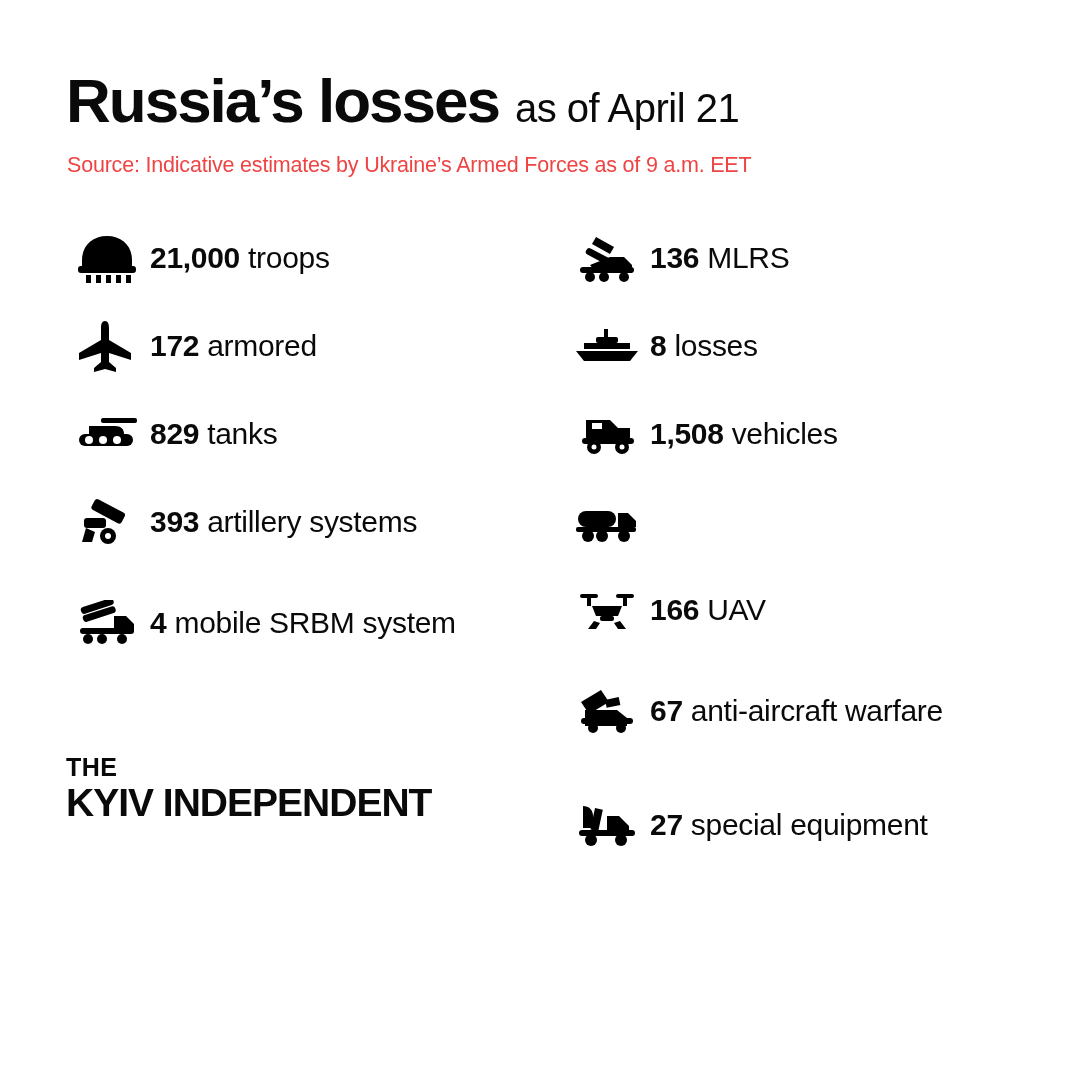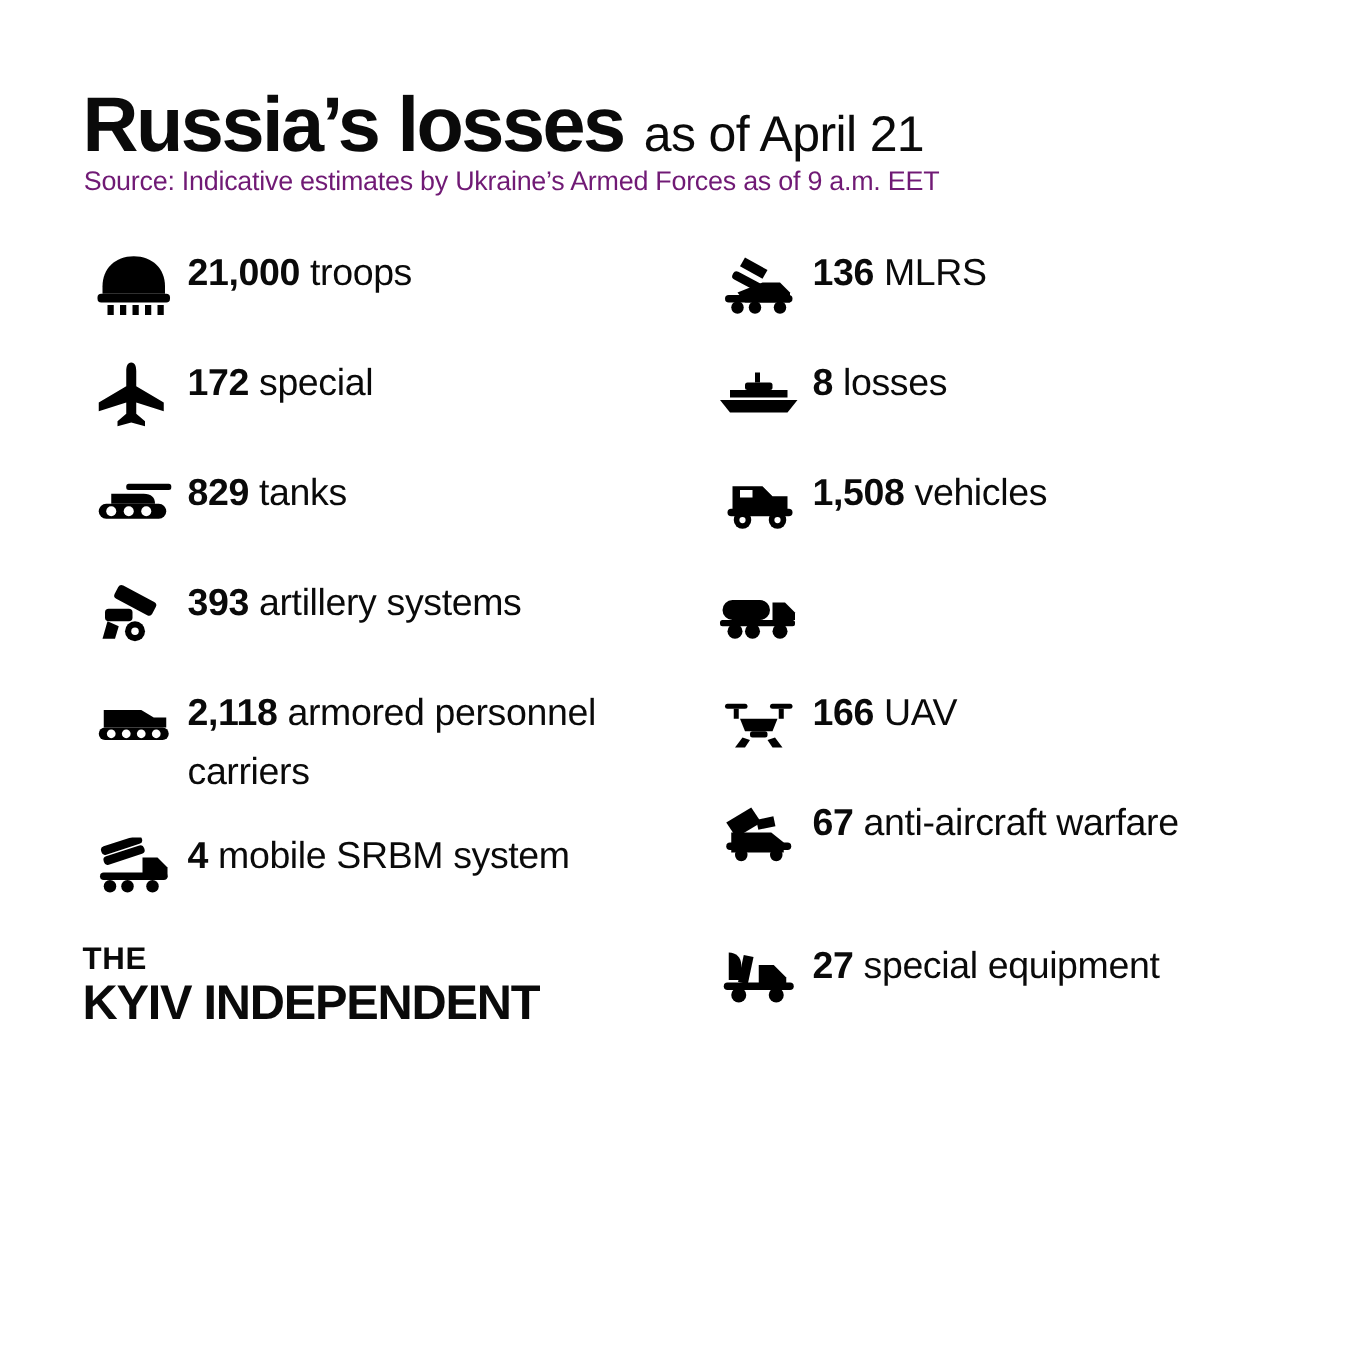--- a/index.html
+++ b/index.html
@@ -29,36 +29,37 @@
     letter-spacing: -2px;
     line-height: 1.05;
   }
   .title-sub {
     font-size: 40px;
     font-weight: 400;
     letter-spacing: -0.5px;
     margin-top: 24px;
   }
   .source {
+    margin-top: 20px;
     padding-left: 3px;
     font-size: 21.5px;
     font-weight: 400;
-    color: #701a75;
+    color: #ef4444;
     letter-spacing: -0.2px;
   }
   .grid {
     margin-top: 34px;
     display: grid;
     grid-template-columns: 500px 1fr;
     column-gap: 0px;
   }
   .col { display: flex; flex-direction: column; }
   .row {
     display: flex;
-    align-items: flex-start;
+    align-items: center;
     min-height: 88px;
     margin-bottom: 0px;
   }
   .icon-cell {
     width: 86px;
     min-width: 86px;
     height: 66px;
     display: flex;
     align-items: center;
     justify-content: center;
@@ -129,21 +130,21 @@
       </div>
 
       <div class="row">
         <div class="icon-cell">
           <svg width="60" height="54" viewBox="0 0 60 54" fill="#000">
             <path d="M28 2c-3 0-4 3-4 7v12L2 34v7l22-7v9l-7 6v4l11-3 11 3v-4l-7-6v-9l22 7v-7l-22-13V9c0-4-1-7-4-7z"></path>
           </svg>
         </div>
         <div class="text-cell">
           <span class="num">172</span> 
-          <span class="lbl">special</span>
+          <span class="lbl">armored</span>
         </div>
       </div>
 
 
       <div class="row">
         <div class="icon-cell">
           <svg width="64" height="44" viewBox="0 0 64 44" fill="#000">
             <rect x="26" y="6" width="36" height="5" rx="2"></rect>
             <path d="M14 14h26c6 0 9 3 9 8H14z"></path>
             <rect x="4" y="22" width="54" height="12" rx="6"></rect>
@@ -167,36 +168,20 @@
             <circle cx="30" cy="40" r="8"></circle>
             <circle cx="30" cy="40" r="3" fill="#fff"></circle>
           </svg>
         </div>
         <div class="text-cell">
           <span class="num">393</span> 
           <span class="lbl">artillery systems</span>
         </div>
       </div>
 
-      <div class="row" style="min-height:114px">
-        <div class="icon-cell">
-          <svg width="64" height="42" viewBox="0 0 64 42" fill="#000">
-            <path d="M8 10h30l10 6h10v8H8z"></path>
-            <rect x="4" y="24" width="56" height="10" rx="5"></rect>
-            <circle cx="14" cy="29" r="3.5" fill="#fff"></circle>
-            <circle cx="26" cy="29" r="3.5" fill="#fff"></circle>
-            <circle cx="38" cy="29" r="3.5" fill="#fff"></circle>
-            <circle cx="50" cy="29" r="3.5" fill="#fff"></circle>
-          </svg>
-        </div>
-        <div class="text-cell" style="max-width:330px">
-          <span class="num">2,118</span> 
-          <span class="lbl">armored personnel carriers</span>
-        </div>
-      </div>
 
       <div class="row" style="min-height:114px">
         <div class="icon-cell">
           <svg width="66" height="46" viewBox="0 0 66 46" fill="#000">
             <rect x="6" y="8" width="34" height="7" rx="3" transform="rotate(-18 6 8)"></rect>
             <rect x="8" y="16" width="34" height="7" rx="3" transform="rotate(-18 8 16)"></rect>
             <path d="M40 16h12l8 8v8H40z"></path>
             <rect x="6" y="28" width="54" height="6" rx="3"></rect>
             <circle cx="14" cy="39" r="5"></circle>
             <circle cx="28" cy="39" r="5"></circle>

